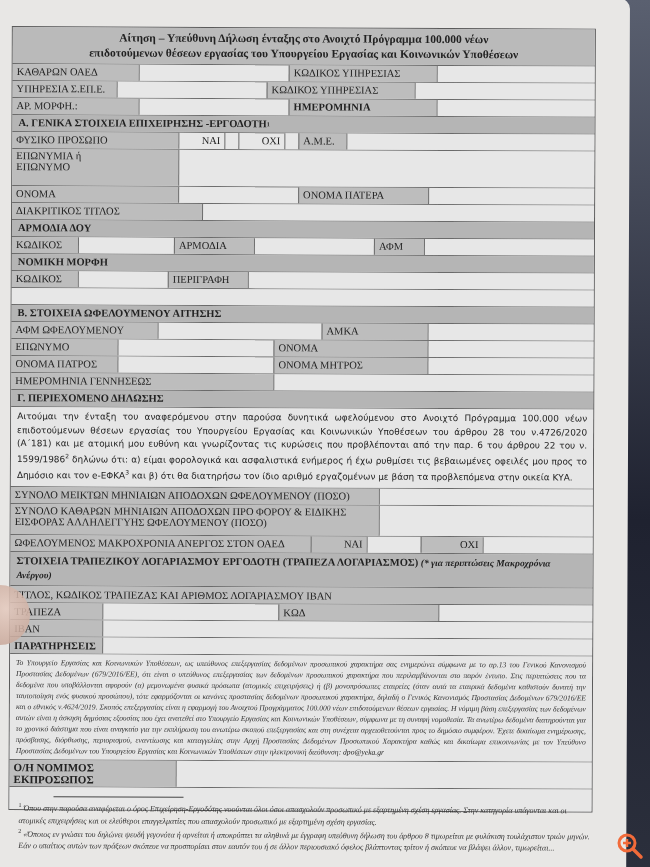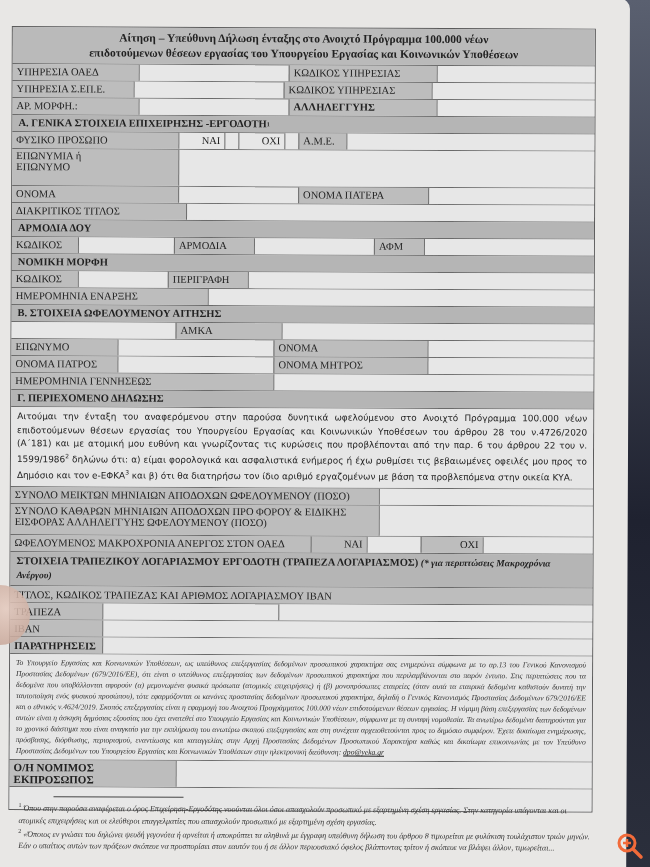--- a/index.html
+++ b/index.html
@@ -25,21 +25,21 @@
   .row { display:flex; border-top:1px solid #6a6a6a; min-height:16px; }
   .row:first-child { border-top:none; }
   .cell { padding:1px 4px; display:flex; align-items:center; border-left:1px solid #6a6a6a; box-sizing:border-box; }
   .cell:first-child { border-left:none; }
   .lbl { background:#bdbdbd; }
   .val { background:#e7e7e7; }
   .sec { background:#b5b5b5; font-weight:bold; padding:2px 6px; font-size:10.5px; }
   .title { background:#bababa; text-align:center; font-size:11.5px; font-weight:bold; padding:3px 6px; line-height:1.3; }
   .para { background:#e6e6e6; font-family:"DejaVu Sans","Liberation Sans",sans-serif; font-size:8.9px; line-height:1.55; padding:3px 6px; text-align:justify; }
   .fine { background:#e6e6e6; font-style:italic; font-size:7.6px; line-height:1.45; padding:3px 6px; text-align:justify; color:#333; }
-  .fine a { color:#222; text-decoration:underline; }
+  .fine a { color:#222; }
   sup { font-size:6px; }
   .footer { position:absolute; left:28px; top:800px; width:575px; font-size:8px; line-height:1.5; color:#333; }
   .fn-rule { width:130px; border-top:1px solid #444; margin:0 0 4px 35px; }
   .zoom-icon { position:absolute; left:616px; top:832px; width:28px; height:28px; }
 </style>
 </head>
 <body>
 
 <div class="bg-dark"></div>
 
@@ -48,35 +48,35 @@
   <div class="form">
 
     <div class="row">
         <div class="cell title" style="flex:1; display:block;">
       <div>Αίτηση – Υπεύθυνη Δήλωση ένταξης στο Ανοιχτό Πρόγραμμα 100.000 νέων</div>
       <div>επιδοτούμενων θέσεων εργασίας του Υπουργείου Εργασίας και Κοινωνικών Υποθέσεων</div>
     </div>
       </div>
 
     <div class="row">
-      <div class="cell lbl" style="width:126px">ΥΠΗΡΕΣΙΑ ΟΑΕΔ</div>
+      <div class="cell lbl" style="width:126px">ΚΑΘΑΡΩΝ ΟΑΕΔ</div>
       <div class="cell val" style="width:150px"></div>
       <div class="cell lbl" style="width:148px">ΚΩΔΙΚΟΣ ΥΠΗΡΕΣΙΑΣ</div>
       <div class="cell val" style="flex:1"></div>
     </div>
     <div class="row">
-      <div class="cell lbl" style="width:121px">ΥΠΗΡΕΣΙΑ Σ.ΕΠ.Ε.</div>
+      <div class="cell lbl" style="width:104px">ΥΠΗΡΕΣΙΑ Σ.ΕΠ.Ε.</div>
       <div class="cell val" style="width:150px"></div>
       <div class="cell lbl" style="width:148px">ΚΩΔΙΚΟΣ ΥΠΗΡΕΣΙΑΣ</div>
       <div class="cell val" style="flex:1"></div>
     </div>
     <div class="row">
       <div class="cell lbl" style="width:126px">ΑΡ. ΜΟΡΦΗ.:</div>
       <div class="cell val" style="width:150px"></div>
-      <div class="cell lbl" style="width:148px;font-weight:bold">ΑΛΛΗΛΕΓΓΥΗΣ</div>
+      <div class="cell lbl" style="width:148px;font-weight:bold">ΗΜΕΡΟΜΗΝΙΑ</div>
       <div class="cell val" style="flex:1"></div>
     </div>
 
     <div class="row">
         <div class="cell sec" style="flex:1">
       <span>Α. ΓΕΝΙΚΑ ΣΤΟΙΧΕΙΑ ΕΠΙΧΕΙΡΗΣΗΣ -ΕΡΓΟΔΟΤΗ</span>
           <sup>1</sup>
     </div>
       </div>
 
@@ -99,21 +99,21 @@
     </div>
 
     <div class="row">
       <div class="cell lbl" style="width:166px">ΟΝΟΜΑ</div>
       <div class="cell val" style="width:120px"></div>
       <div class="cell lbl" style="width:130px">ΟΝΟΜΑ ΠΑΤΕΡΑ</div>
       <div class="cell val" style="flex:1"></div>
     </div>
 
     <div class="row">
-      <div class="cell lbl" style="width:174px">ΔΙΑΚΡΙΤΙΚΟΣ ΤΙΤΛΟΣ</div>
+      <div class="cell lbl" style="width:190px">ΔΙΑΚΡΙΤΙΚΟΣ ΤΙΤΛΟΣ</div>
       <div class="cell val" style="flex:1"></div>
     </div>
 
     <div class="row">
         <div class="cell sec" style="flex:1">ΑΡΜΟΔΙΑ ΔΟΥ</div>
       </div>
 
     <div class="row">
       <div class="cell lbl" style="width:66px">ΚΩΔΙΚΟΣ</div>
       <div class="cell val" style="width:96px"></div>
@@ -128,29 +128,29 @@
       </div>
 
     <div class="row">
       <div class="cell lbl" style="width:66px">ΚΩΔΙΚΟΣ</div>
       <div class="cell val" style="width:90px"></div>
       <div class="cell lbl" style="width:80px">ΠΕΡΙΓΡΑΦΗ</div>
       <div class="cell val" style="flex:1"></div>
     </div>
 
     <div class="row">
-      <div class="cell lbl" style="width:196px">ΗΜΕΡΟΜΗΝΙΑ ΕΝΑΡΞΗΣ</div>
       <div class="cell val" style="flex:1"></div>
     </div>
 
     <div class="row">
         <div class="cell sec" style="flex:1">Β. ΣΤΟΙΧΕΙΑ ΩΦΕΛΟΥΜΕΝΟΥ ΑΙΤΗΣΗΣ</div>
       </div>
 
     <div class="row">
+      <div class="cell lbl" style="width:146px">ΑΦΜ ΩΦΕΛΟΥΜΕΝΟΥ</div>
       <div class="cell val" style="width:164px"></div>
       <div class="cell lbl" style="width:106px">ΑΜΚΑ</div>
       <div class="cell val" style="flex:1"></div>
     </div>
     <div class="row">
       <div class="cell lbl" style="width:106px">ΕΠΩΝΥΜΟ</div>
       <div class="cell val" style="width:156px"></div>
       <div class="cell lbl" style="width:154px">ΟΝΟΜΑ</div>
       <div class="cell val" style="flex:1"></div>
     </div>
@@ -199,20 +199,21 @@
       <span>ΣΤΟΙΧΕΙΑ ΤΡΑΠΕΖΙΚΟΥ ΛΟΓΑΡΙΑΣΜΟΥ ΕΡΓΟΔΟΤΗ (ΤΡΑΠΕΖΑ ΛΟΓΑΡΙΑΣΜΟΣ)</span>
       <i style="font-size:9.5px">(* για περιπτώσεις Μακροχρόνια Ανέργου)</i>
     </div>
       </div>
     <div class="row">
         <div class="cell lbl" style="flex:1">ΤΙΤΛΟΣ, ΚΩΔΙΚΟΣ ΤΡΑΠΕΖΑΣ ΚΑΙ ΑΡΙΘΜΟΣ ΛΟΓΑΡΙΑΣΜΟΥ IBAN</div>
       </div>
     <div class="row">
       <div class="cell lbl" style="width:92px">ΤΡΑΠΕΖΑ</div>
       <div class="cell val" style="width:176px"></div>
+      <div class="cell lbl" style="width:160px">ΚΩΔ</div>
       <div class="cell val" style="flex:1"></div>
     </div>
     <div class="row">
       <div class="cell lbl" style="width:92px">IBAN</div>
       <div class="cell val" style="flex:1"></div>
     </div>
     <div class="row">
       <div class="cell lbl" style="width:92px;font-weight:bold">ΠΑΡΑΤΗΡΗΣΕΙΣ</div>
       <div class="cell val" style="flex:1"></div>
     </div>

